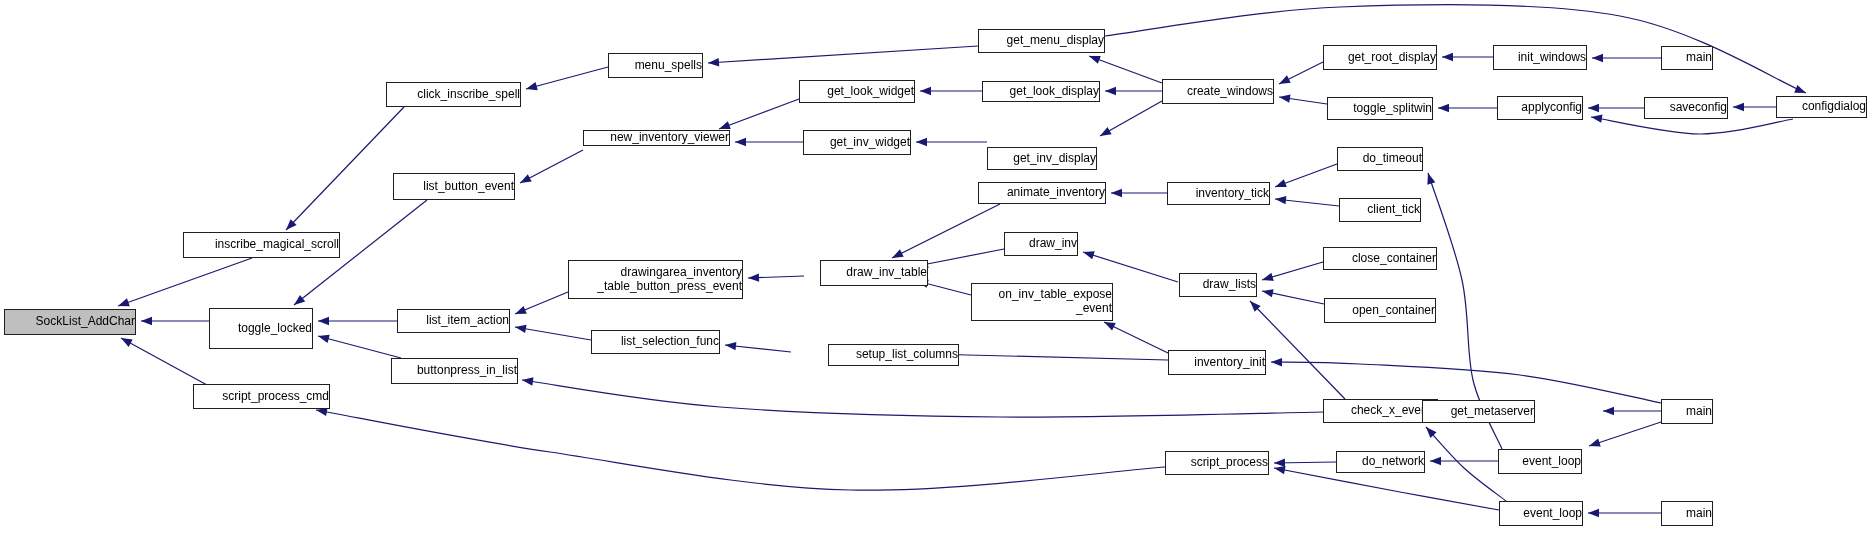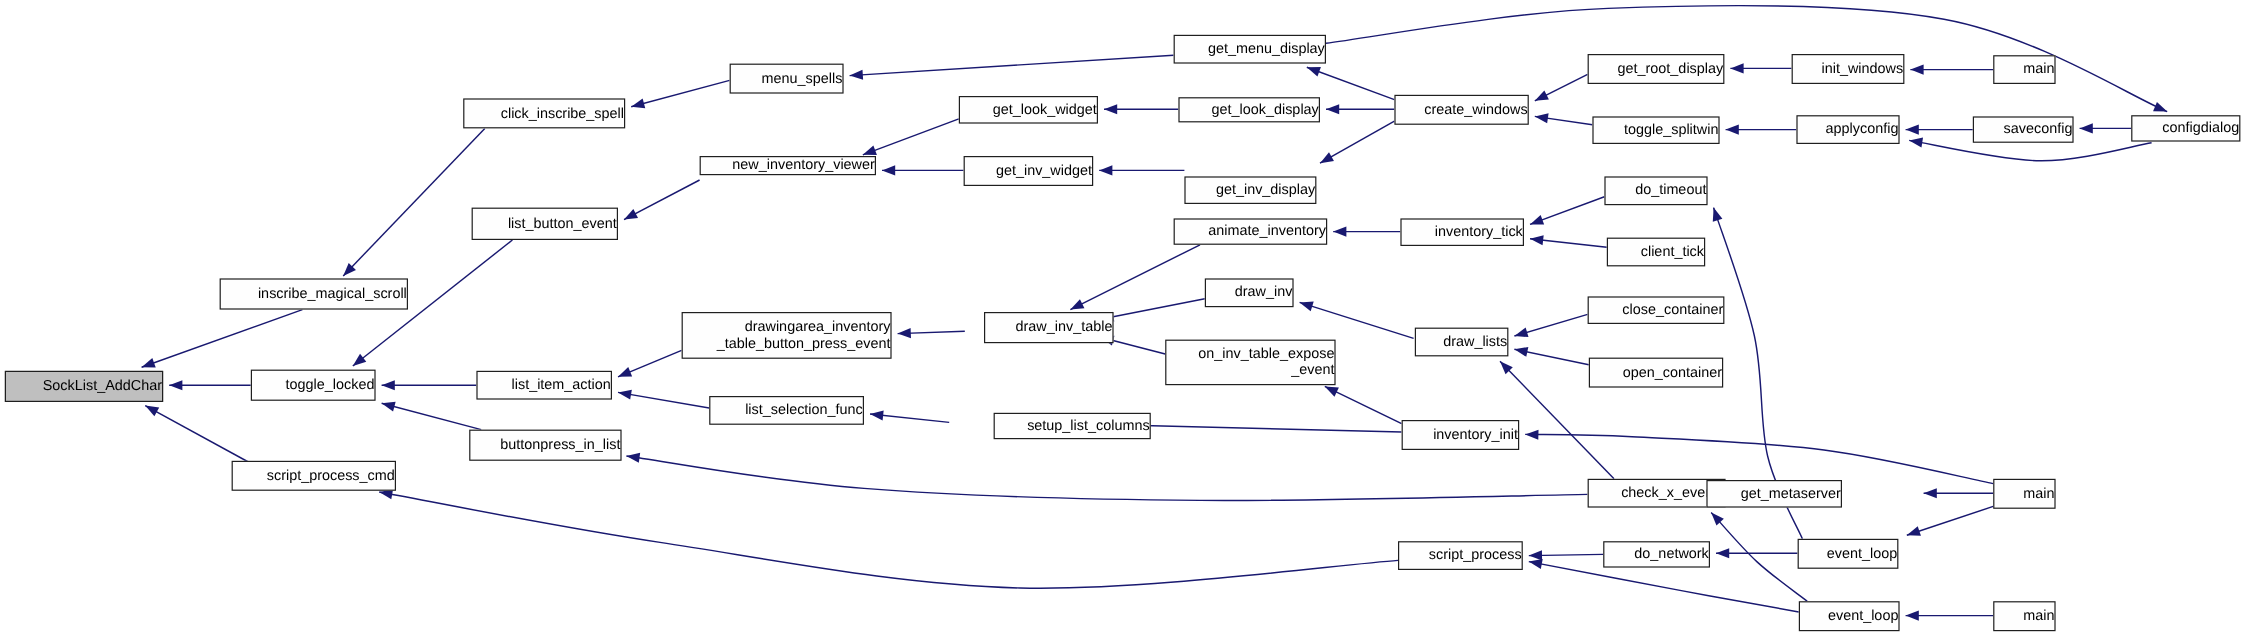--- a/index.html
+++ b/index.html
@@ -129,21 +129,21 @@
       <polygon points="1588,513 1599,508.8 1599,517.2" fill="#191970"></polygon>
       <path d="M1165 467 C1112.5 470.8333333333333 952.5 492.5 850 490 C747.5 487.5 639 465.3333333333333 550 452 C461 438.6666666666667 355 417 316 410" fill="none" stroke="#191970" stroke-width="1.2"></path>
       <polygon points="316,410 327.56897234066656,407.8093656213572 326.08499421319885,416.07724376010583" fill="#191970"></polygon>
     </svg>
     <div class="node root" style="left: 4px; top: 309px; width: 132px; height: 26px;">
       <span>SockList_AddChar</span>
     </div>
     <div class="node" style="left: 183px; top: 232px; width: 157px; height: 26px;">
       <span>inscribe_magical_scroll</span>
     </div>
-    <div class="node" style="left: 209px; top: 308px; width: 104px; height: 26px;">
+    <div class="node" style="left: 209px; top: 308px; width: 104px; height: 41px;">
       <span>toggle_locked</span>
     </div>
     <div class="node" style="left: 193px; top: 384px; width: 137px; height: 25px;">
       <span>script_process_cmd</span>
     </div>
     <div class="node" style="left: 386px; top: 82px; width: 135px; height: 25px;">
       <span>click_inscribe_spell</span>
     </div>
     <div class="node" style="left: 393px; top: 173px; width: 122px; height: 27px;">
       <span>list_button_event</span>

